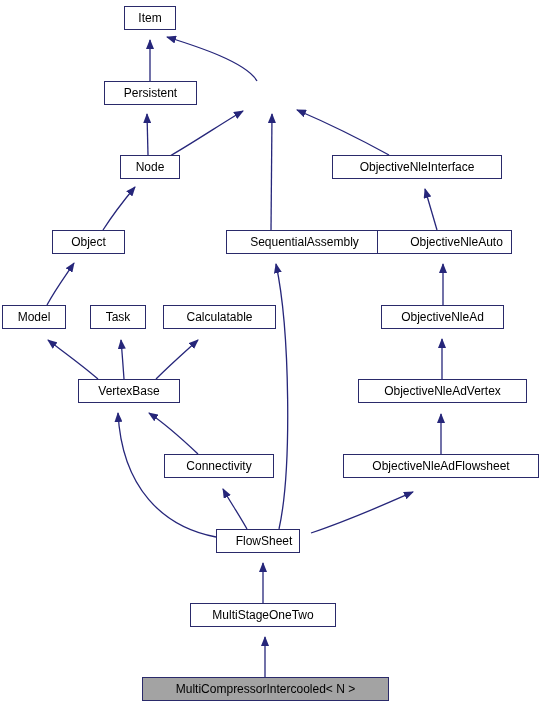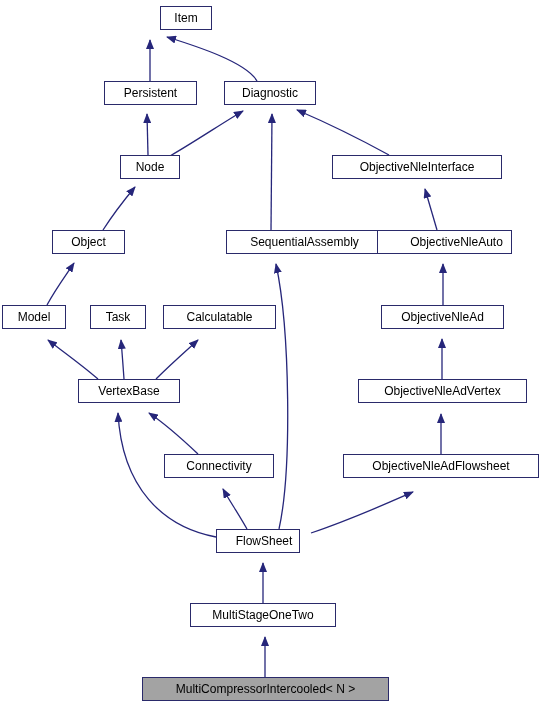--- a/index.html
+++ b/index.html
@@ -92,28 +92,25 @@
       <path d="M279,529 C292,470 290,330 276,264"></path>
 
       <path d="M311,533 C350,520 388,503 413,492"></path>
 
       <path d="M263,603 L263,563"></path>
 
       <path d="M265,677 L265,637"></path>
     </g>
   </svg>
 
-  <div class="node" style="left:124px;top:6px;width:52px;margin-left:36px;">
+  <div class="node" style="left:124px;top:6px;width:52px;">
     <span>Item</span>
   </div>
   <div class="node" style="left:104px;top:81px;width:93px;">
     <span>Persistent</span>
-  </div>
-  <div class="node" style="left:224px;top:81px;width:92px;">
-    <span>Diagnostic</span>
   </div>
   <div class="node" style="left:120px;top:155px;width:60px;">
     <span>Node</span>
   </div>
   <div class="node" style="left:332px;top:155px;width:170px;">
     <span>ObjectiveNleInterface</span>
   </div>
   <div class="node" style="left:52px;top:230px;width:73px;">
     <span>Object</span>
   </div>

